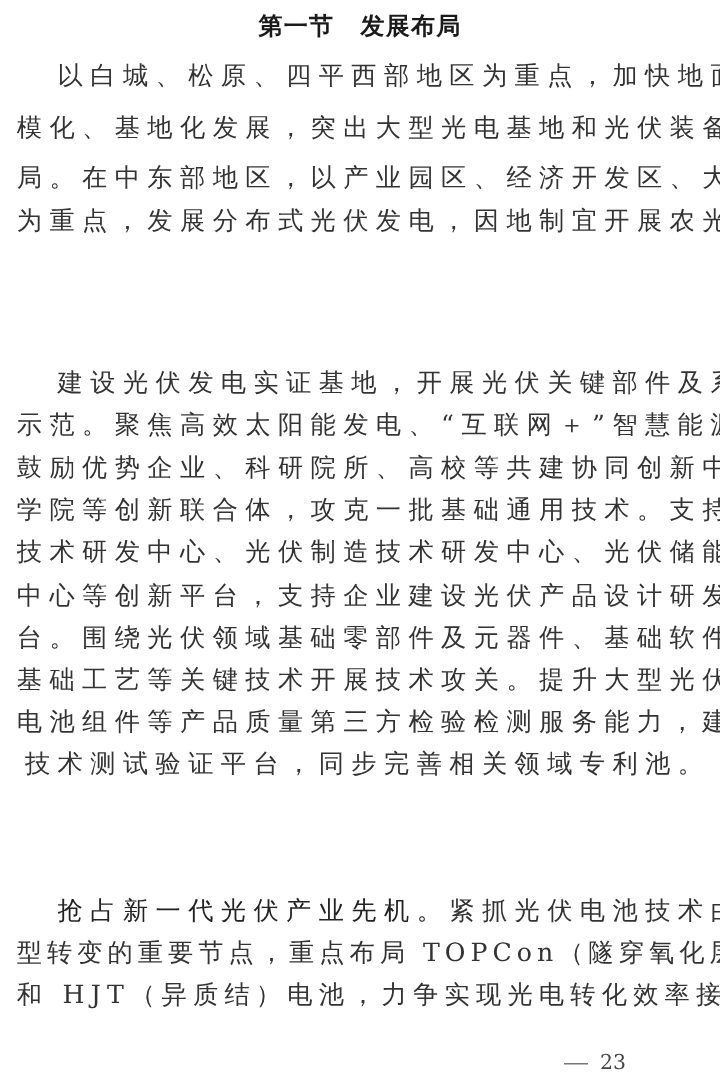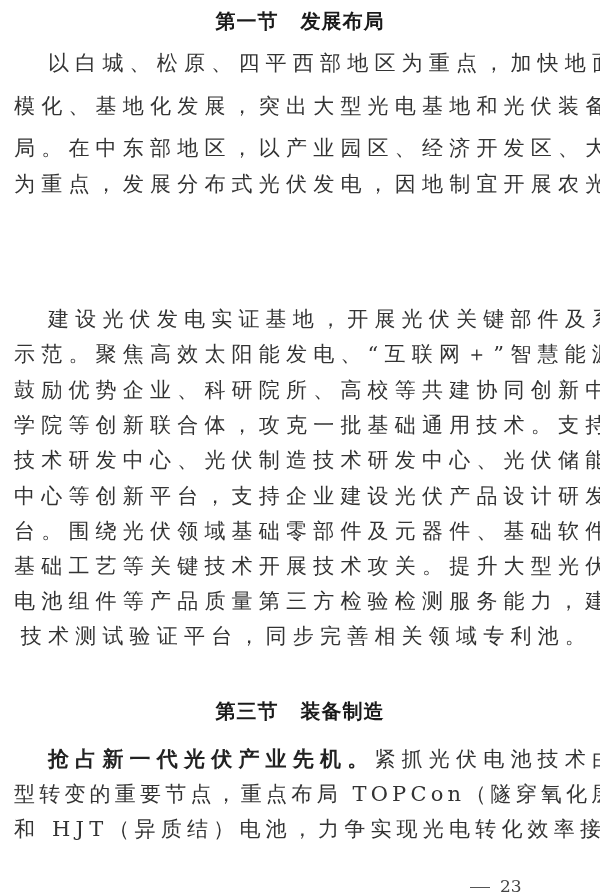--- a/index.html
+++ b/index.html
@@ -6,21 +6,21 @@
   body { width:600px; height:895px; overflow:hidden; position:relative;
          font-family:"DejaVu Serif","Liberation Serif",serif; color:#2a2a2a; }
   .page { position:absolute; left:0; top:0; width:539px; height:895px; }
   .heading { position:absolute; left:0; width:600px; text-align:center;
              font-family:"DejaVu Sans","Liberation Sans",sans-serif;
              font-weight:bold; font-size:20px; color:#1a1a1a; letter-spacing:1px; }
   .heading .gap { display:inline-block; width:22px; }
   .line { position:absolute; left:14px; width:578px; font-size:21px;
           line-height:28px; white-space:nowrap; letter-spacing:6.2px; color:#333; }
   .line.indent { left:48px; }
-  .line.bold-lead .lead { font-weight:bold; color:#222; }
+  .line.bold-lead .lead { font-weight:normal; color:#222; }
   .pagenum { position:absolute; top:876px; left:460px; font-size:17px; color:#444;
              font-family:"DejaVu Serif","Liberation Serif",serif; }
   .pagenum .dash { display:inline-block; width:20px; height:1px; background:#555;
                    vertical-align:middle; margin:0 10px; }
 </style>
 </head>
 <body>
 
 <div class="page">
 
@@ -36,23 +36,20 @@
   <div class="line" style="top:340px;">示范。聚焦高效太阳能发电、“互联网＋”智慧能源等关键领域，</div>
   <div class="line" style="top:376px;">鼓励优势企业、科研院所、高校等共建协同创新中心、现代产业</div>
   <div class="line" style="top:411px;">学院等创新联合体，攻克一批基础通用技术。支持建设光伏运维</div>
   <div class="line" style="top:446px;">技术研发中心、光伏制造技术研发中心、光伏储能工程技术研究</div>
   <div class="line" style="top:482px;">中心等创新平台，支持企业建设光伏产品设计研发中心和实验平</div>
   <div class="line" style="top:517px;">台。围绕光伏领域基础零部件及元器件、基础软件、基础材料、</div>
   <div class="line" style="top:552px;">基础工艺等关键技术开展技术攻关。提升大型光伏设备、太阳能</div>
   <div class="line" style="top:587px;">电池组件等产品质量第三方检验检测服务能力，建设国内领先的</div>
   <div class="line" style="top:622px;text-align:right;">技术测试验证平台，同步完善相关领域专利池。</div>
 
-  <div class="heading" style="top:698px;">
-    <span>第三节</span><span class="gap"></span><span>装备制造</span>
-  </div>
   <div class="line indent bold-lead" style="top:745px;"><span class="lead">抢占新一代光伏产业先机。</span><span>紧抓光伏电池技术由Ｐ型向Ｎ</span></div>
   <div class="line" style="top:780px; letter-spacing:4.2px;">型转变的重要节点，重点布局 TOPCon（隧穿氧化层钝化接触）</div>
   <div class="line" style="top:815px; letter-spacing:5.2px;">和 HJT（异质结）电池，力争实现光电转化效率接近 24.5%，</div>
 
   <div class="pagenum">
     <span class="dash"></span><span>23</span><span class="dash"></span>
   </div>
 </div>
 
 </body></html>

